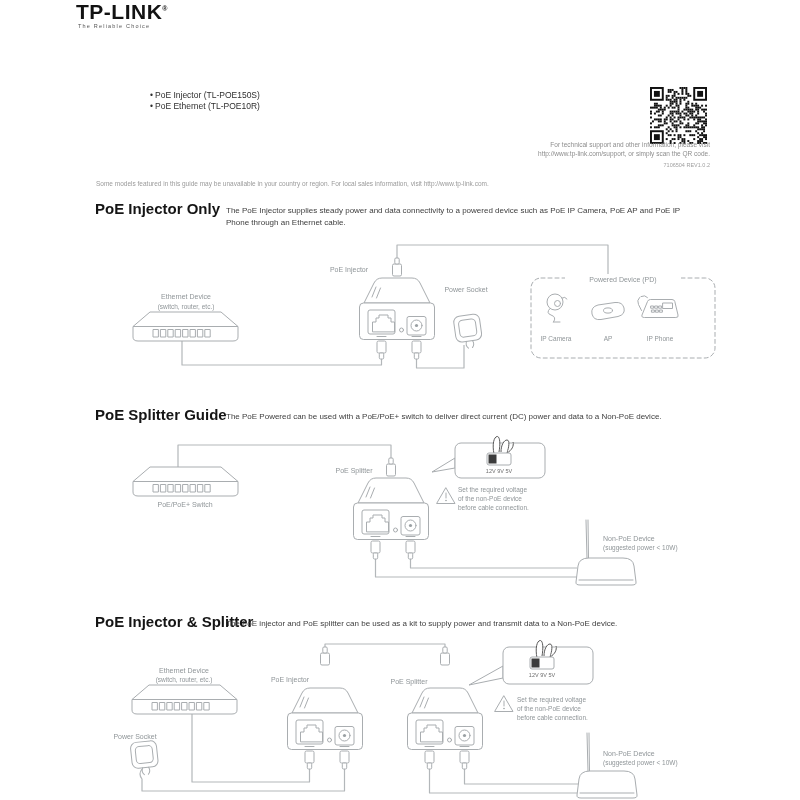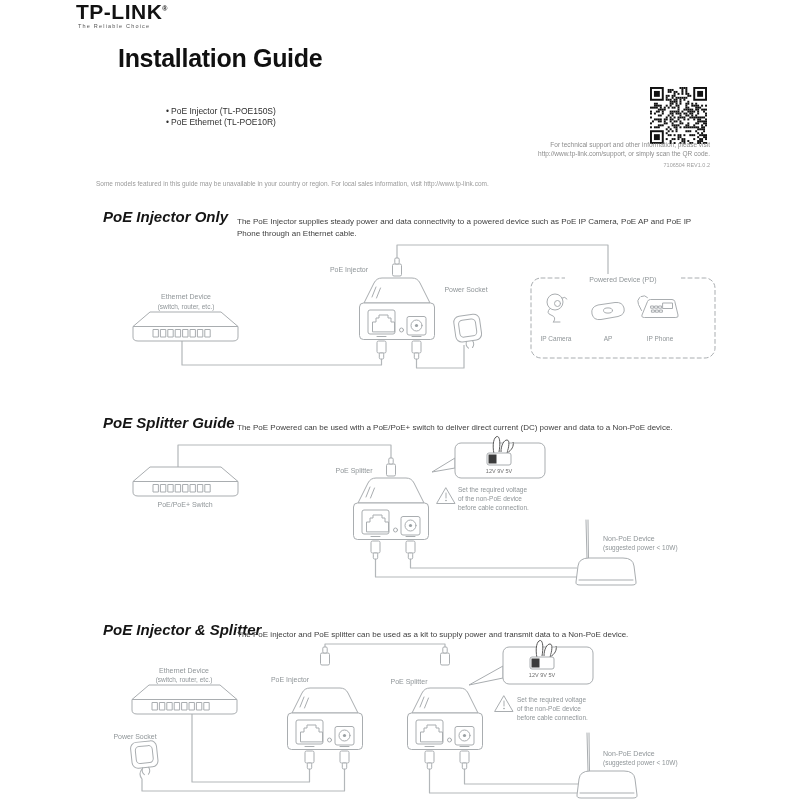--- a/index.html
+++ b/index.html
@@ -6,35 +6,35 @@
   .page{position:relative;width:800px;height:800px;background:#fff;overflow:hidden;
         font-family:"Liberation Sans",sans-serif;color:#222;}
 
   
   .logo{position:absolute;left:76px;top:-2px;}
   .logo-text{font-size:21px;font-weight:bold;letter-spacing:.5px;color:#121212;line-height:21px;}
   .logo-text .reg{font-size:7px;vertical-align:super;}
   .logo-tagline{font-size:5.5px;letter-spacing:1.2px;color:#555;margin-top:1px;margin-left:2px;}
   .title{position:absolute;left:118px;top:44px;margin:0;font-size:25px;font-weight:bold;
          letter-spacing:-.3px;color:#101010;}
-  .models{position:absolute;left:150px;top:90px;margin:16px;padding:0;list-style:none;
+  .models{position:absolute;left:150px;top:90px;margin:0;padding:0;list-style:none;
           font-size:8.5px;color:#2e2e2e;line-height:11px;}
   .models li::before{content:"•";margin-right:2px;}
   .qr{position:absolute;left:650px;top:87px;width:57px;height:57px;}
   .support{position:absolute;right:90px;top:140px;text-align:right;font-size:6.5px;
            color:#8d8d8d;line-height:9px;}
   .support .rev{font-size:5.5px;color:#a0a0a0;margin-top:3px;}
   .disclaimer{position:absolute;left:96px;top:180px;font-size:6.5px;color:#9a9a9a;}
 
   
   .sec{position:absolute;left:95px;width:620px;}
   .sec-1{top:200px}.sec-2{top:406px}.sec-3{top:613px}
-  .sec h2{position:absolute;left:0;top:0;margin:8px;font-size:15px;font-weight:bold;
-          font-style:italic;color:#151515;white-space:nowrap;text-align:center;}
-  .sec p{position:absolute;left:127px;top:1px;margin:15px;width:478px;font-size:8px;
+  .sec h2{position:absolute;left:0;top:0;margin:0;font-size:15px;font-weight:bold;
+          color:#151515;white-space:nowrap;text-align:center;}
+  .sec p{position:absolute;left:127px;top:1px;margin:4px;width:478px;font-size:8px;
          line-height:12px;color:#3d3d3d;}
 
   .dgm{position:absolute;}
   .dgm-1{left:95px;top:235px}
   .dgm-2{left:95px;top:425px}
   .dgm-3{left:80px;top:640px}
 
   
   svg .art{stroke:#a9adb0;fill:none;stroke-width:1;stroke-linecap:round;stroke-linejoin:round;}
   svg .artw{stroke:#a9adb0;fill:#fff;stroke-width:1;stroke-linejoin:round;}
@@ -135,21 +135,20 @@
   </defs>
 </svg>
 
 <div class="page">
 
   <div class="logo">
     <div class="logo-text"><span>TP-LINK</span><span class="reg">®</span></div>
     <div class="logo-tagline">The Reliable Choice</div>
   </div>
 
-  <h1 class="title">Installation Guide</h1>
 
   <ul class="models">
     <li>PoE Injector (TL-POE150S)</li>
     <li>PoE Ethernet (TL-POE10R)</li>
   </ul>
 
   <svg id="qr" class="qr" viewBox="0 0 29 29">
       <rect x="0" y="0" width="29" height="29" fill="#fff"></rect>
       <rect x="15" y="0" width="1" height="1" fill="#111"></rect>
       <rect x="16" y="0" width="1" height="1" fill="#111"></rect>

